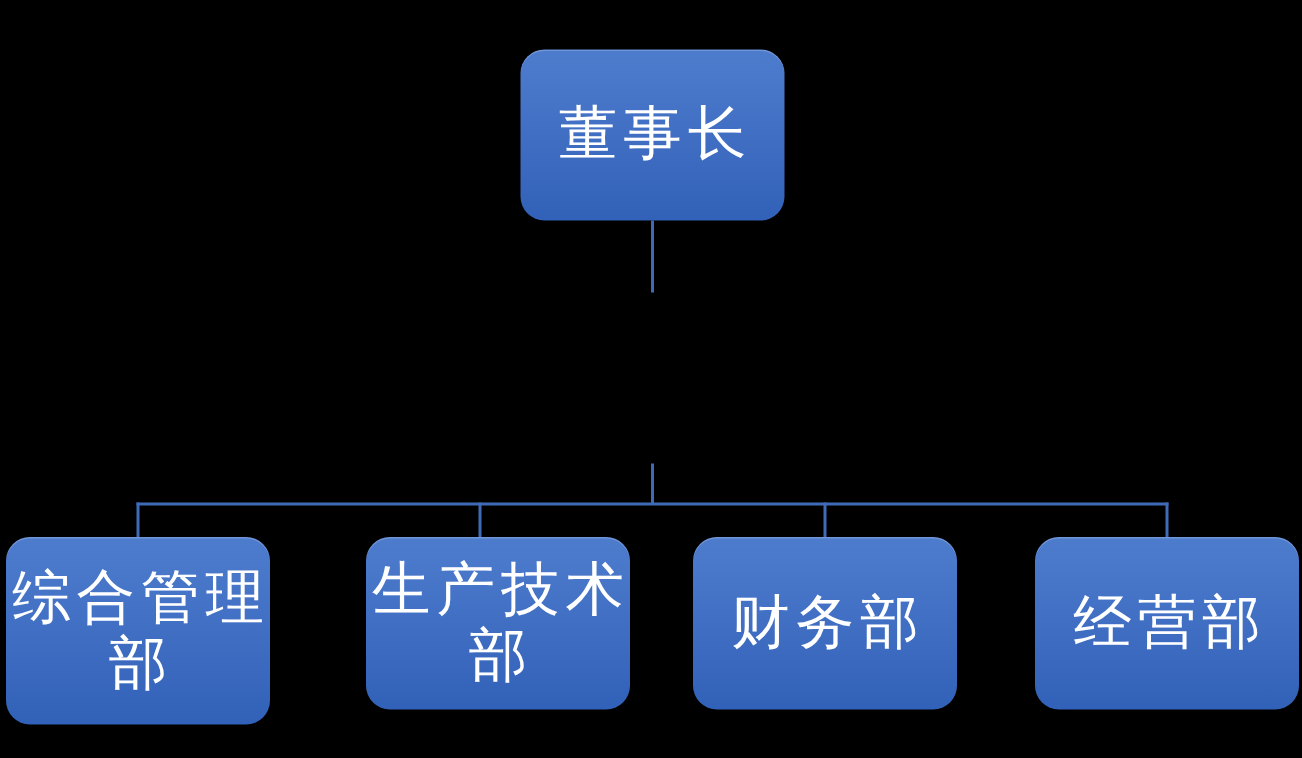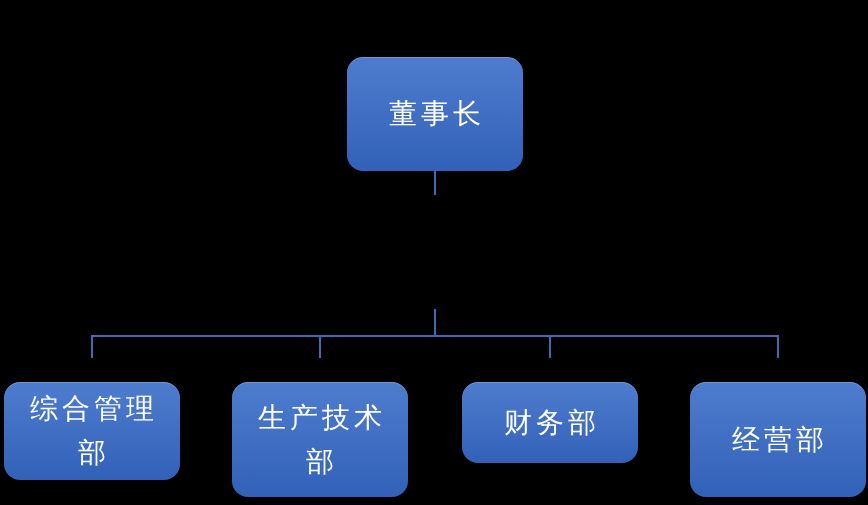--- a/index.html
+++ b/index.html
@@ -20,42 +20,41 @@
     box-sizing: border-box;
     border-radius: 16px;
     background: linear-gradient(180deg, #4e7ccd 0%, #3f6dc2 55%, #3161b8 100%);
     box-shadow: inset 0 1px 0 rgba(255,255,255,0.20);
     color: #ffffff;
     display: flex;
     flex-direction: column;
     align-items: center;
     justify-content: center;
     text-align: center;
-    font-size: 28px;
+    font-size: 39px;
     line-height: 44px;
     letter-spacing: 4px;
     padding-left: 4px; 
     cursor: default;
-    margin-top: 24px;
   }
   .node-line {
     display: block;
     min-height: 0;
   }
   .node-line:empty { display: none; }
   .connector {
     position: absolute;
     background: #3f6ab8;
   }
   
   .n-chairman { left: 347px; top: 33px;  width: 176px; height: 114px; }
   .n-gm       { left: 346px; top: 195px; width: 177px; height: 114px; }
-  .n-dept1    { left: 4px;   top: 358px; width: 176px; height: 98px; }
-  .n-dept2    { left: 232px; top: 358px; width: 176px; height: 115px; }
-  .n-dept3    { left: 462px; top: 358px; width: 176px; height: 81px; }
+  .n-dept1    { left: 4px;   top: 358px; width: 176px; height: 125px; }
+  .n-dept2    { left: 244px; top: 358px; width: 176px; height: 115px; }
+  .n-dept3    { left: 462px; top: 358px; width: 176px; height: 115px; }
   .n-dept4    { left: 690px; top: 358px; width: 176px; height: 115px; text-align: center; }
   
   .c-v1   { left: 434px; top: 147px; width: 2px; height: 48px; }
   .c-v2   { left: 434px; top: 309px; width: 2px; height: 27px; }
   .c-bus  { left: 91px;  top: 335px; width: 688px; height: 2px; }
   .c-d1   { left: 91px;  top: 335px; width: 2px; height: 23px; }
   .c-d2   { left: 319px; top: 335px; width: 2px; height: 23px; }
   .c-d3   { left: 549px; top: 335px; width: 2px; height: 23px; }
   .c-d4   { left: 777px; top: 335px; width: 2px; height: 23px; }
 </style>

